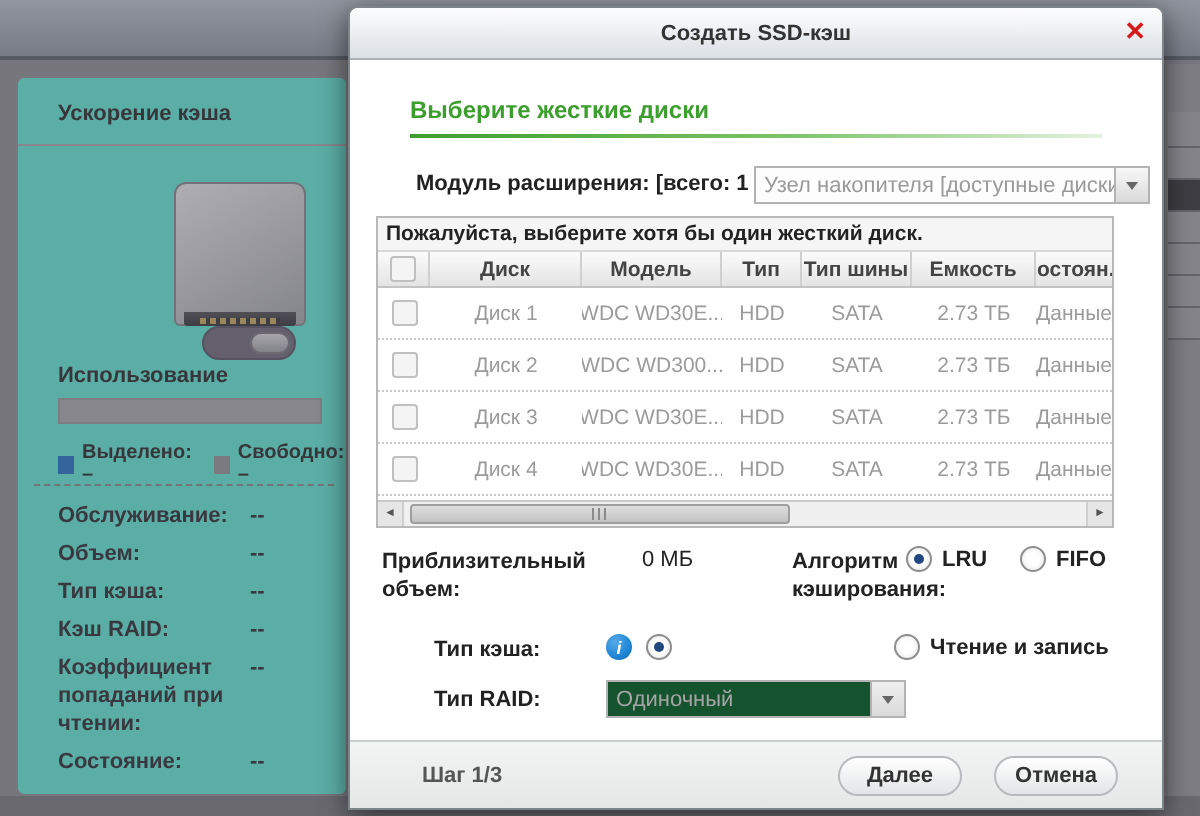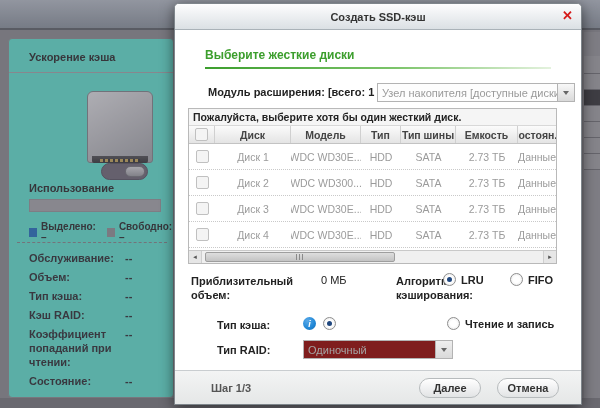--- a/index.html
+++ b/index.html
@@ -62,21 +62,21 @@
             background:linear-gradient(90deg,#3c9e2d 0%,#7cc46a 55%,#e4f2de 100%); }
 
   .module-label { position:absolute; left:33px; top:56px; font-weight:bold; color:#222; }
   .select { position:absolute; display:flex; align-items:center; background:#fdfdfd;
             border:1px solid #b3b3b3; height:19px; overflow:hidden; }
   .select-module { left:202px; top:53px; width:198px; }
   .select-text { flex:1; padding:0 4px; color:#9a9a9a; white-space:nowrap; overflow:hidden; }
   .select-trigger { width:17px; height:100%; border-left:1px solid #b3b3b3;
             background:linear-gradient(#f8f8f8,#d9d9d9); display:flex; align-items:center; justify-content:center; }
   .chev { width:0; height:0; border-left:3px solid transparent; border-right:3px solid transparent; border-top:4px solid #666; }
-  .select-disabled { background:#7f1d1d; }
+  .select-disabled { background:#14532d; }
   .select-disabled .select-text { color:#a5a5a5; }
   .select-disabled .select-trigger { background:linear-gradient(#eeeeee,#dadada); }
 
   .disk-table { position:absolute; left:13px; top:78px; width:369px; height:156px;
             border:1px solid #b9b9b9; background:#fff; }
   .tbl-notice { height:17px; background:#f5f5f5; border-bottom:1px solid #d8d8d8;
             font-weight:bold; font-size:10.5px; color:#222; padding:2px 0 0 4px; }
   .tbl-header { height:18px; display:flex; background:linear-gradient(#fbfbfb,#e4e4e4);
             border-bottom:1px solid #c3c3c3; font-weight:bold; font-size:10.5px; color:#444; }
   .th { border-right:1px solid #d0d0d0; display:flex; align-items:center; justify-content:center; overflow:hidden; white-space:nowrap; }
@@ -279,21 +279,21 @@
 
       <div class="flabel" style="left:16px;top:244px;">
         <div>Приблизительный</div>
         <div>объем:</div>
       </div>
       <span class="fvalue" style="left:146px;top:244px;">0 МБ</span>
       <div class="flabel" style="left:221px;top:244px;">
         <div>Алгоритм</div>
         <div>кэширования:</div>
       </div>
-      <span class="radio-group" style="left:268px;top:243px;">
+      <span class="radio-group" style="left:278px;top:243px;">
         <span class="radio sel">
             <i class="dot"></i>
           </span>
         <span class="radio-label">LRU</span>
       </span>
       <span class="radio-group" style="left:335px;top:243px;">
         <span class="radio">
             <i class="dot"></i>
           </span>
         <span class="radio-label">FIFO</span>

